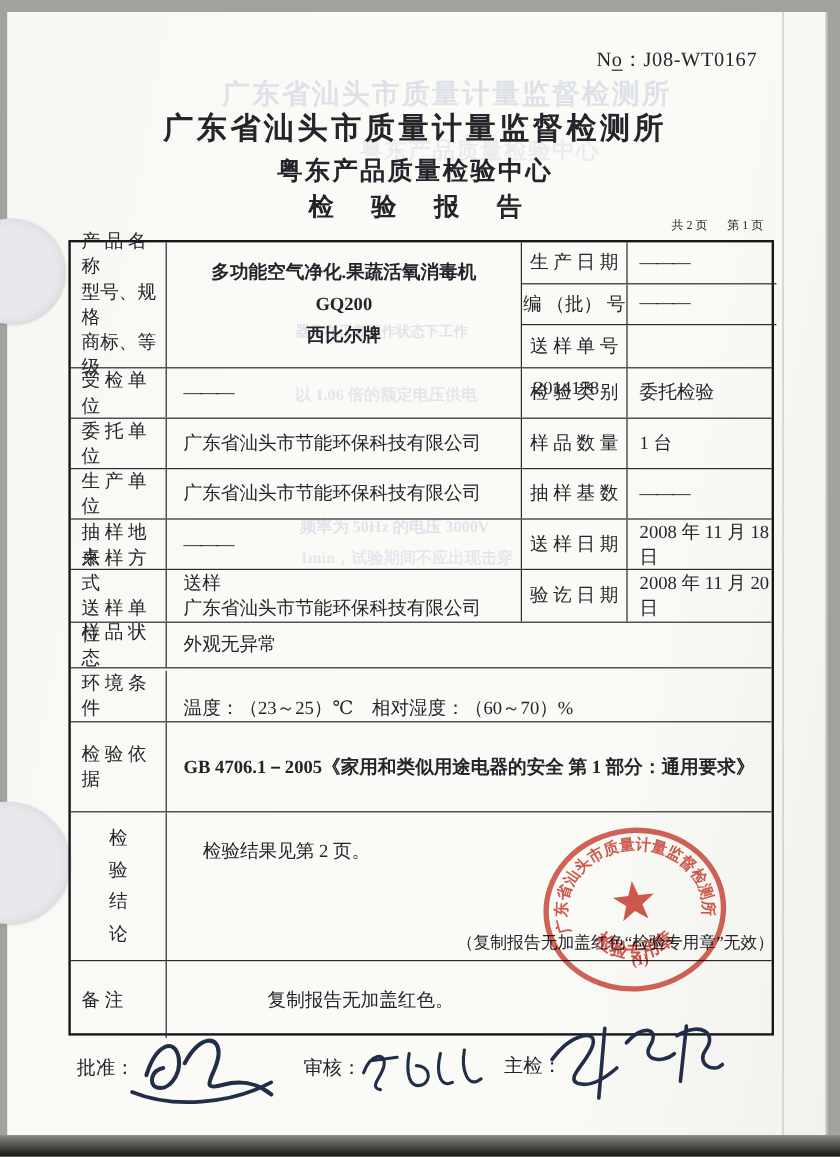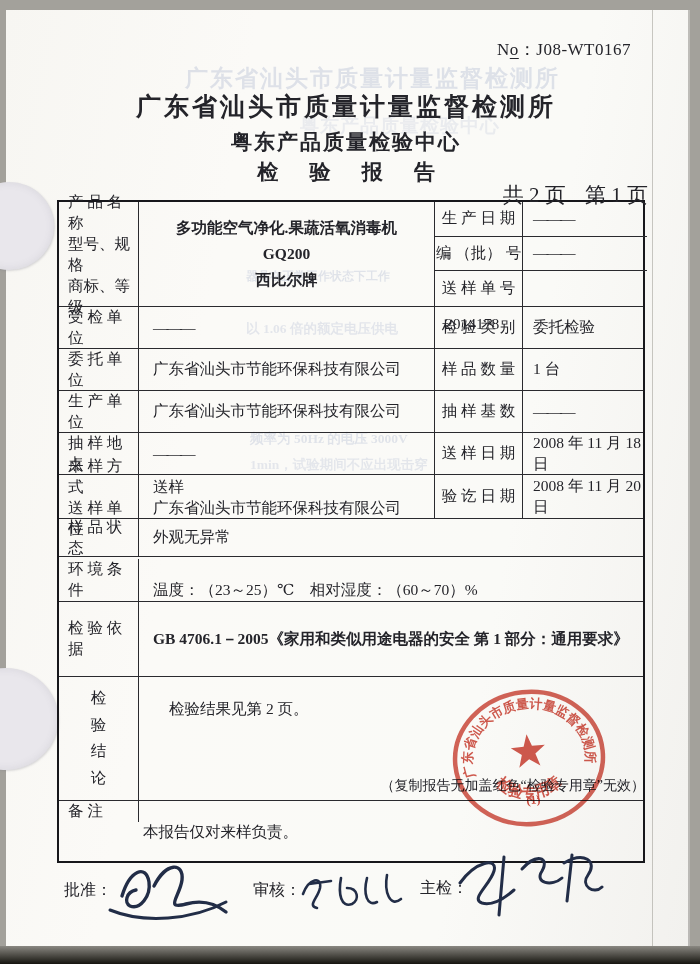--- a/index.html
+++ b/index.html
@@ -30,27 +30,27 @@
 
   .report-no { position:absolute; left:497px; top:38px; font-size:17px; z-index:4;
            letter-spacing:.5px; }
   .report-no .uo { text-decoration:underline; text-underline-offset:3px; }
   .title1 { position:absolute; left:0; width:692px; top:90px; text-align:center; z-index:4;
            font-size:25px; font-weight:bold; letter-spacing:3px; }
   .title2 { position:absolute; left:0; width:692px; top:128px; text-align:center; z-index:4;
            font-size:21px; font-weight:bold; letter-spacing:2px; }
   .title3 { position:absolute; left:0; width:692px; top:158px; text-align:center; z-index:4;
            font-size:21px; font-weight:bold; letter-spacing:13px; text-indent:13px; }
-  .page-info { position:absolute; right:52px; top:181px; font-size:21px; z-index:4;text-align:right; }
+  .page-info { position:absolute; right:64px; top:181px; font-size:10px; z-index:4;text-align:right; }
   .page-info span { margin-left:14px; }
 
   .rpt-table { position:absolute; left:57px; top:200px; width:588px; height:663px;
            border:2.5px solid #17171b; z-index:2; font-size:15.5px; }
   .trow { display:flex; width:100%; border-bottom:1px solid #2a2a2e; }
-  .trow:last-child { border-bottom:none;flex-direction:column; }
+  .trow:last-child { border-bottom:none; }
   .cell { border-right:1px solid #2a2a2e; display:flex; align-items:center; }
   .cell:last-child { border-right:none; }
   .colA { width:80px;  padding-left:9px;  flex:none; }
   .colB { width:296px; padding-left:14px; flex:none; }
   .colC { width:88px;  justify-content:center; flex:none; }
   .colD { width:124px; padding-left:10px; flex:none; }
   .colBCD { width:508px; padding-left:14px; flex:none; }
   .pre { white-space:pre-line; line-height:21px; }
   .dash { letter-spacing:-2px; }
 
@@ -207,21 +207,21 @@
         <span>论</span>
       </div>
       <div class="concl-body">
         <div class="concl-result">检验结果见第 2 页。</div>
         <div class="concl-note">（复制报告无加盖红色“检验专用章”无效）</div>
       </div>
     </div>
 
     <div class="trow r11">
       <div class="cell colA">备 注</div>
-      <div class="cell colBCD">本报告仅对来样负责。</div>
+      <div class="cell colBCD">复制报告无加盖红色。</div>
     </div>
   </div>
 
   <svg class="stamp" viewBox="0 0 162 152">
     <ellipse cx="81" cy="76" rx="74" ry="66" fill="none" stroke="#c9392b" stroke-width="4.5" opacity=".85"></ellipse>
     <path id="ringPath" d="M 25.9,88.9 A 57,50 0 1 1 136.1,88.9" fill="none"></path>
     <path id="botPath" d="M 45,99 A 44,40 0 0 0 117,99" fill="none"></path>
     <text font-size="13" font-weight="bold" fill="#c9392b" opacity=".9">
       <textPath href="#ringPath" startOffset="0" textLength="192" lengthAdjust="spacingAndGlyphs">广东省汕头市质量计量监督检测所</textPath>
     </text>

